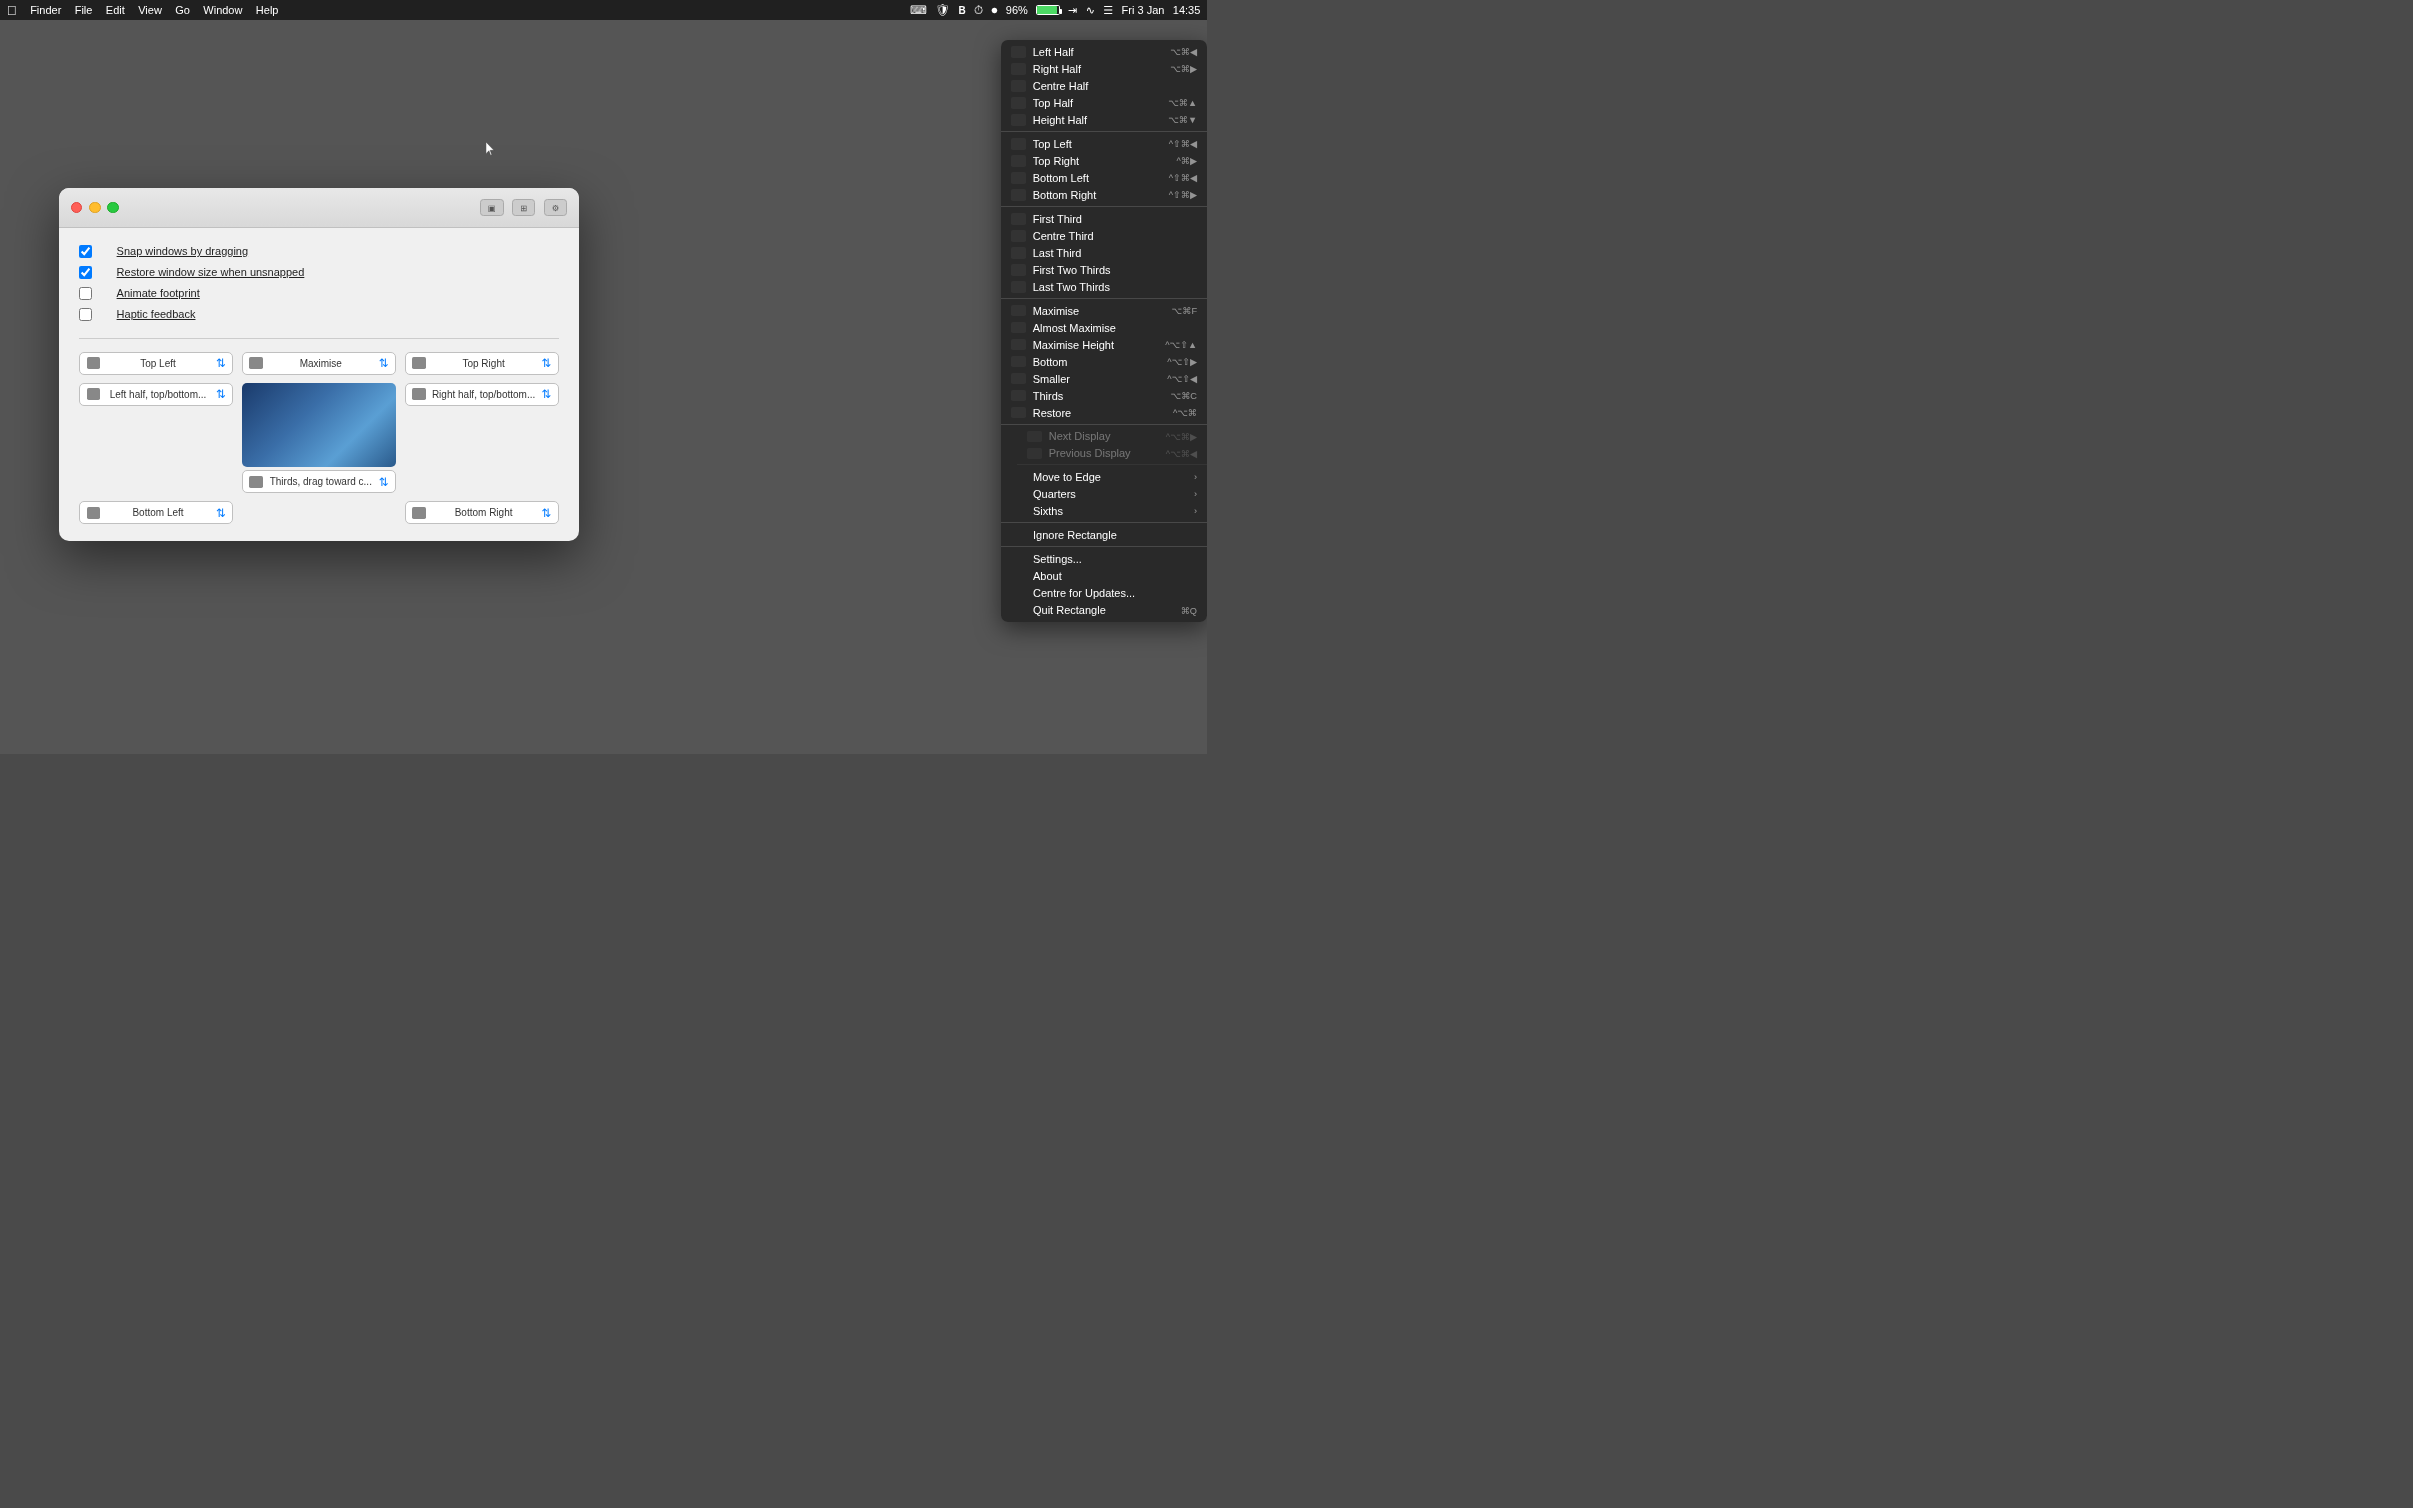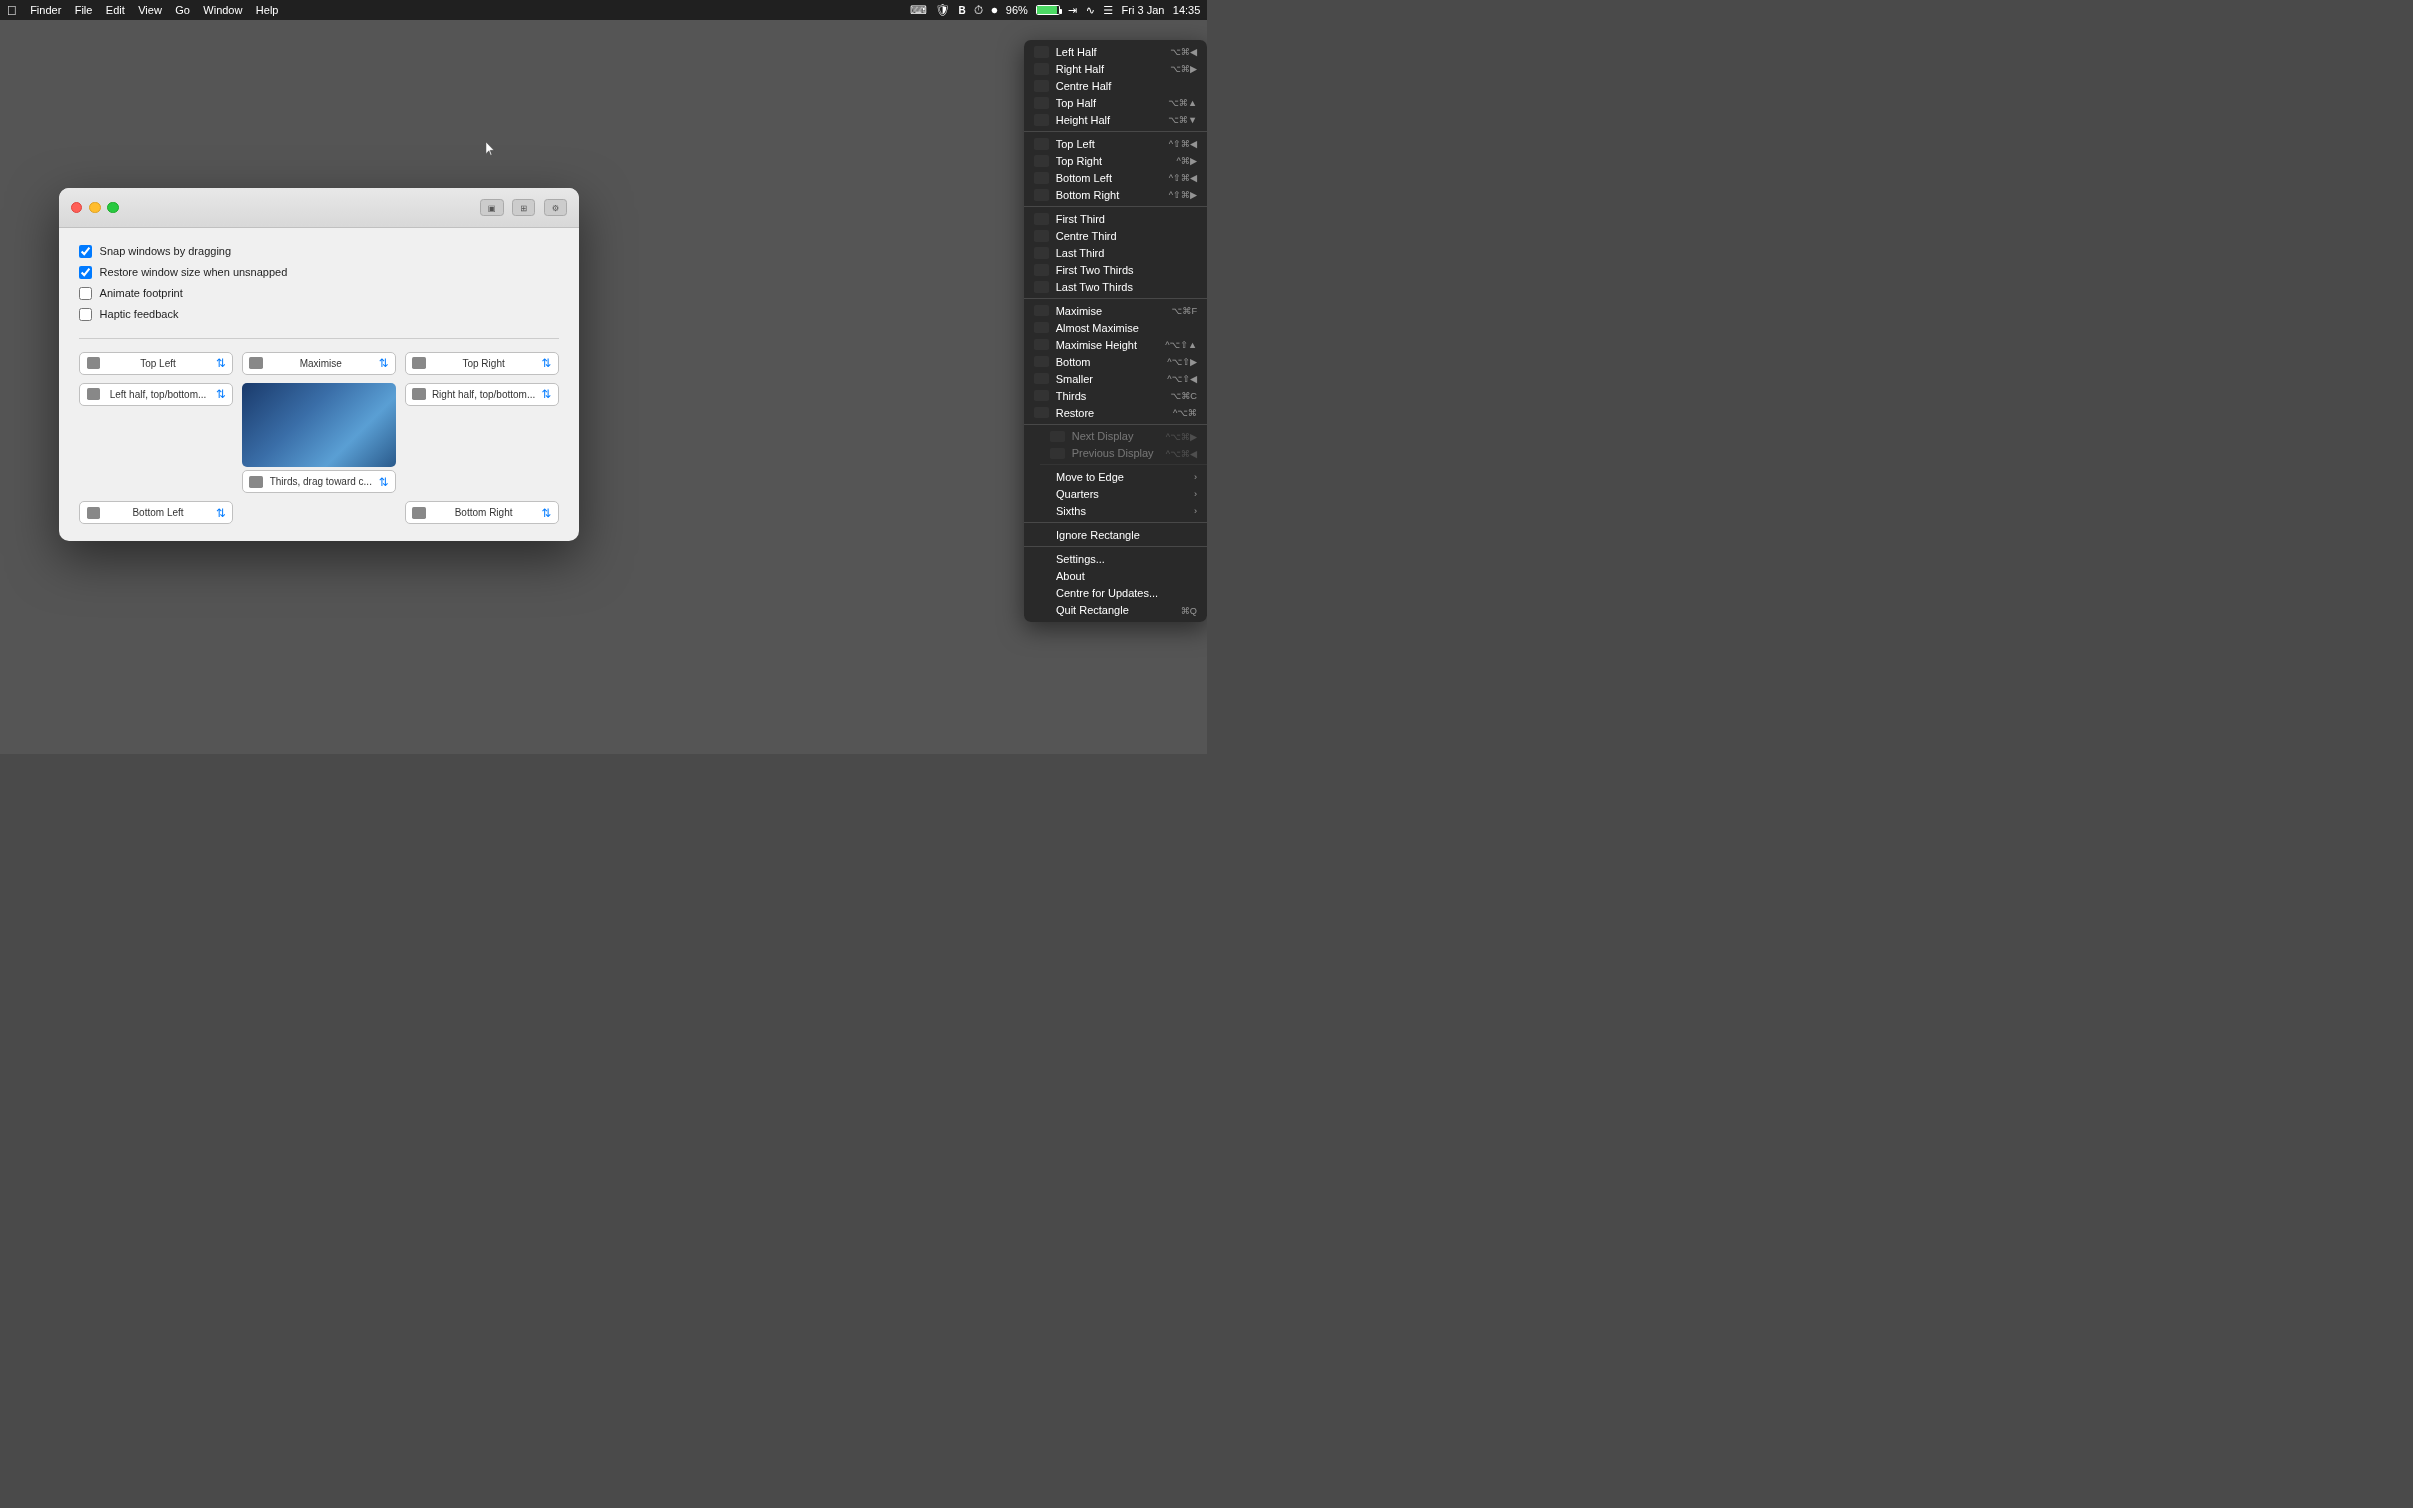--- a/index.html
+++ b/index.html
@@ -141,24 +141,25 @@
       padding: 17px 20px;
     }
 
     
     .checkbox-group {
       margin-bottom: 17px;
     }
     .checkbox-item {
       display: flex;
       align-items: flex-start;
-      gap: 8px;
+      gap: 25px;
       margin-bottom: 8.4px;
       font-size: 11px;
       color: #222;
+      text-decoration: underline;
     }
     .checkbox-item input[type="checkbox"] {
       width: 12.6px;
       height: 12.6px;
       accent-color: #007AFF;
     }
 
     .divider {
       height: 0.8px;
       background: #ccc;
@@ -216,21 +217,21 @@
       width: 100%;
       height: 100%;
       background: linear-gradient(135deg, #1a3a6b 0%, #3a6ea8 40%, #5a9fd4 70%, #2a5a8b 100%);
     }
 
     
     .dropdown-menu {
       position: absolute;
       top: 20px;
       right: 0;
-      width: 183px;
+      width: 206px;
       background: rgba(40,40,40,0.97);
       border-radius: 6.7px;
       box-shadow: 0 6.7px 25px rgba(0,0,0,0.5);
       padding: 3.4px 0;
       z-index: 2000;
       color: #fff;
       font-size: 11px;
     }
     .menu-item {
       display: flex;

